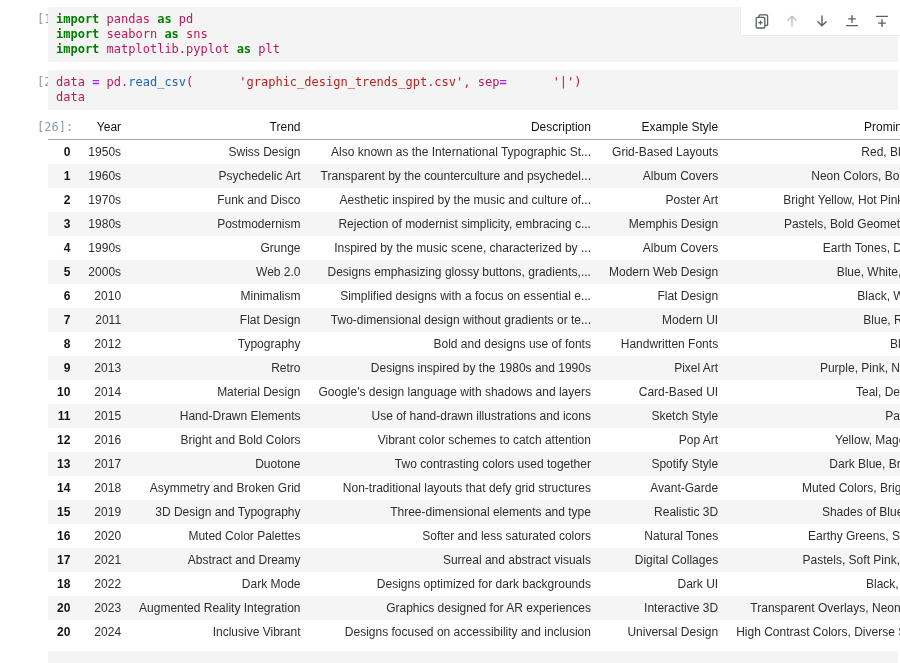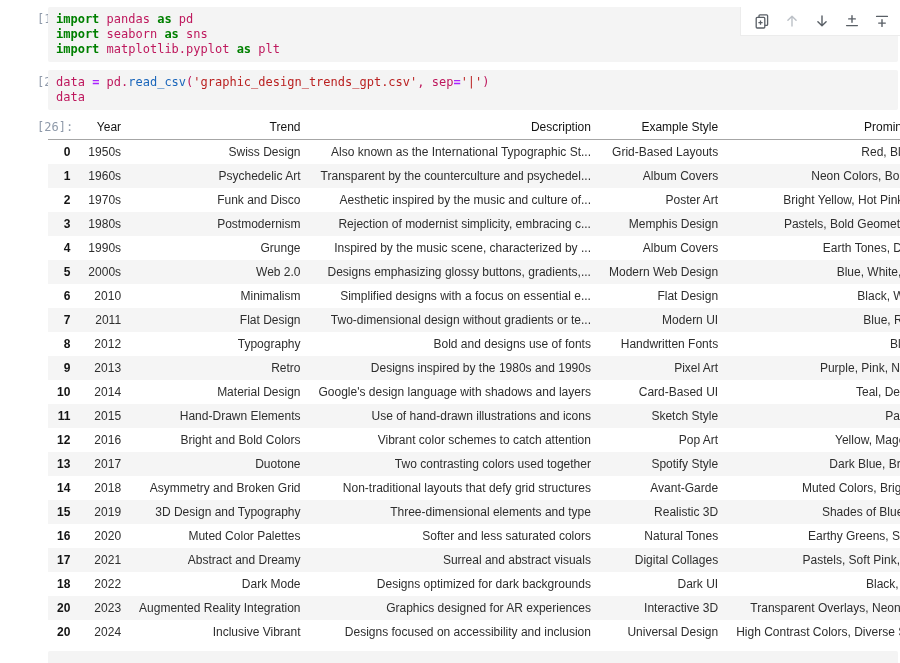--- a/index.html
+++ b/index.html
@@ -34,21 +34,21 @@
     padding: 5px 8px;
     font-family: "DejaVu Sans Mono", "Liberation Mono", monospace;
     font-size: 12px;
     line-height: 15px;
     color: #212121;
     min-height: 25px;
   }
   .code-line { white-space: pre; }
   .tok-k { color: var(--c-keyword, #008000); font-weight: bold; }
   .tok-o { color: var(--c-operator, #aa22ff); font-weight: bold; }
-  .tok-s { color: var(--c-string, #ba2121); }
+  .tok-s { color: var(--c-string, #ba2121); margin-left: 46px; }
   .tok-f { color: var(--c-function, #1a66bb); }
   .tok-t { color: #be185d; }
 
   
   .cell-toolbar {
     position: absolute;
     top: 0; right: 0;
     height: 29px;
     padding: 0 10px 0 12px;
     background: #ffffff;

